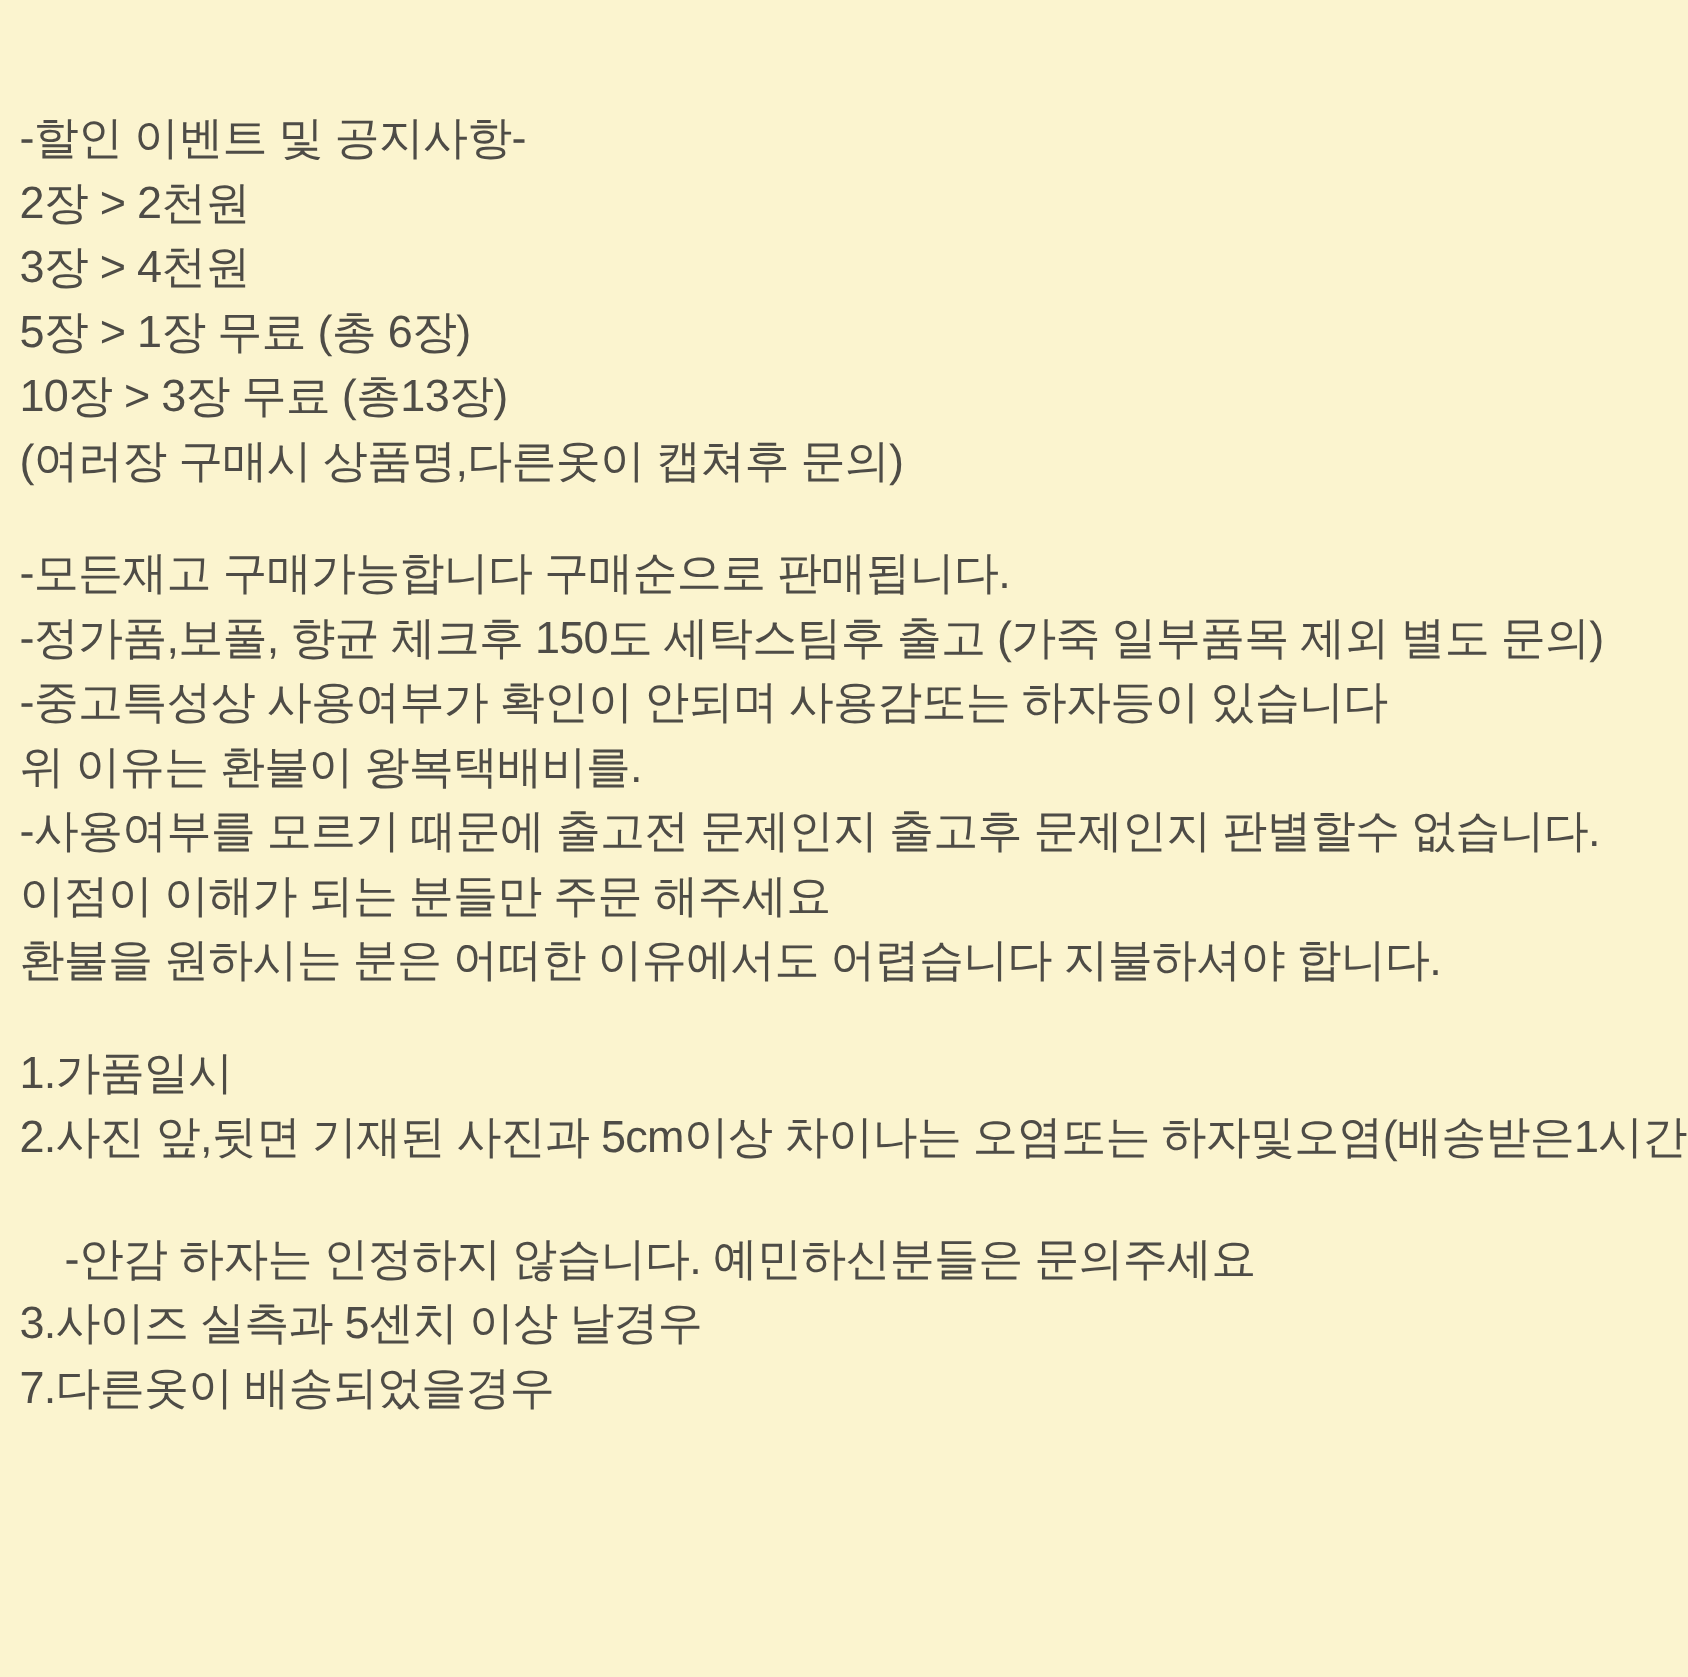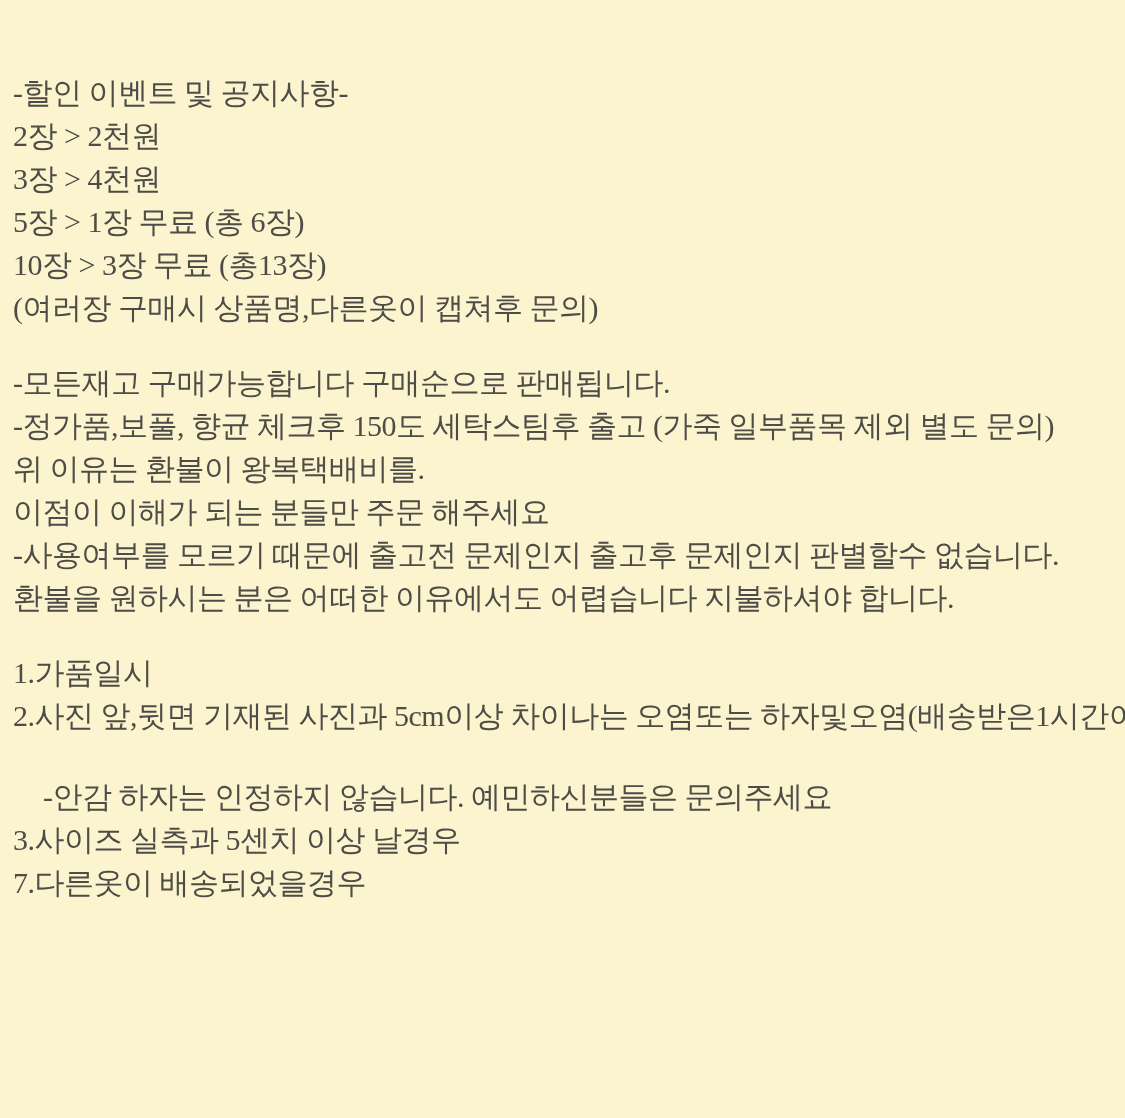--- a/index.html
+++ b/index.html
@@ -10,21 +10,20 @@
     width: 1125px;
     height: 1118px;
     overflow: hidden;
     font-family: "Liberation Sans", sans-serif;
   }
   .canvas {
     box-sizing: border-box;
     width: 1125px;
     height: 1118px;
     padding: 71px 10px 0 13px;
-    font-family: Liberation Serif, serif;
   }
   .notice-line {
     font-size: 30px;
     line-height: 43px;
     letter-spacing: -0.5px;
     white-space: nowrap;
     font-weight: 500;
   }
   .notice-line.indent {
     padding-left: 30px;
@@ -44,23 +43,24 @@
         <div class="notice-line">2장 &gt; 2천원</div>
         <div class="notice-line">3장 &gt; 4천원</div>
         <div class="notice-line">5장 &gt; 1장 무료 (총 6장)</div>
         <div class="notice-line">10장 &gt; 3장 무료 (총13장)</div>
         <div class="notice-line">(여러장 구매시 상품명,다른옷이 캡쳐후 문의)</div>
       </div>
       <div class="section-gap"></div>
       <div>
         <div class="notice-line">-모든재고 구매가능합니다 구매순으로 판매됩니다.</div>
         <div class="notice-line">-정가품,보풀, 향균 체크후 150도 세탁스팀후 출고 (가죽 일부품목 제외 별도 문의)</div>
+        <div class="notice-line">-중고특성상 사용여부가 확인이 안되며 사용감또는 하자등이 있습니다</div>
         <div class="notice-line">위 이유는 환불이 왕복택배비를.</div>
+        <div class="notice-line">-사용여부를 모르기 때문에 출고전 문제인지 출고후 문제인지 판별할수 없습니다.</div>
         <div class="notice-line">이점이 이해가 되는 분들만 주문 해주세요</div>
-        <div class="notice-line">-사용여부를 모르기 때문에 출고전 문제인지 출고후 문제인지 판별할수 없습니다.</div>
         <div class="notice-line">환불을 원하시는 분은 어떠한 이유에서도 어렵습니다 지불하셔야 합니다.</div>
       </div>
       <div class="section-gap"></div>
       <div>
         <div class="notice-line">1.가품일시</div>
         <div class="notice-line">2.사진 앞,뒷면 기재된 사진과 5cm이상 차이나는 오염또는 하자및오염(배송받은1시간이내 문의)</div>
         <div class="notice-line indent">-안감 하자는 인정하지 않습니다. 예민하신분들은 문의주세요</div>
         <div class="notice-line">3.사이즈 실측과 5센치 이상 날경우</div>
         <div class="notice-line">7.다른옷이 배송되었을경우</div>
       </div>

